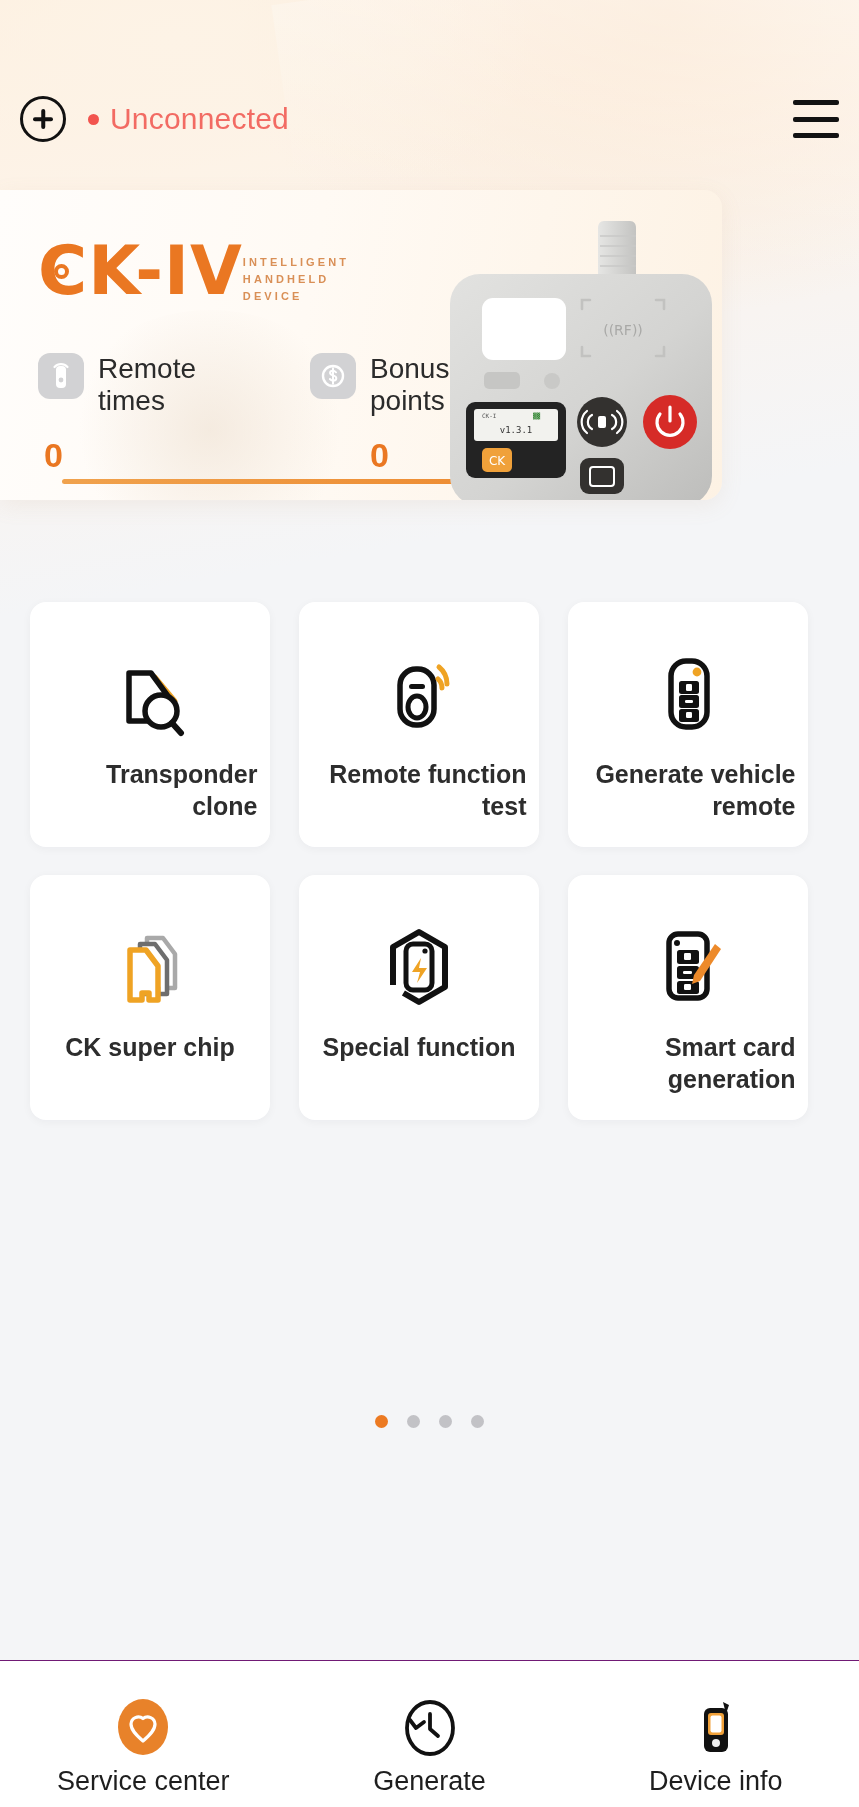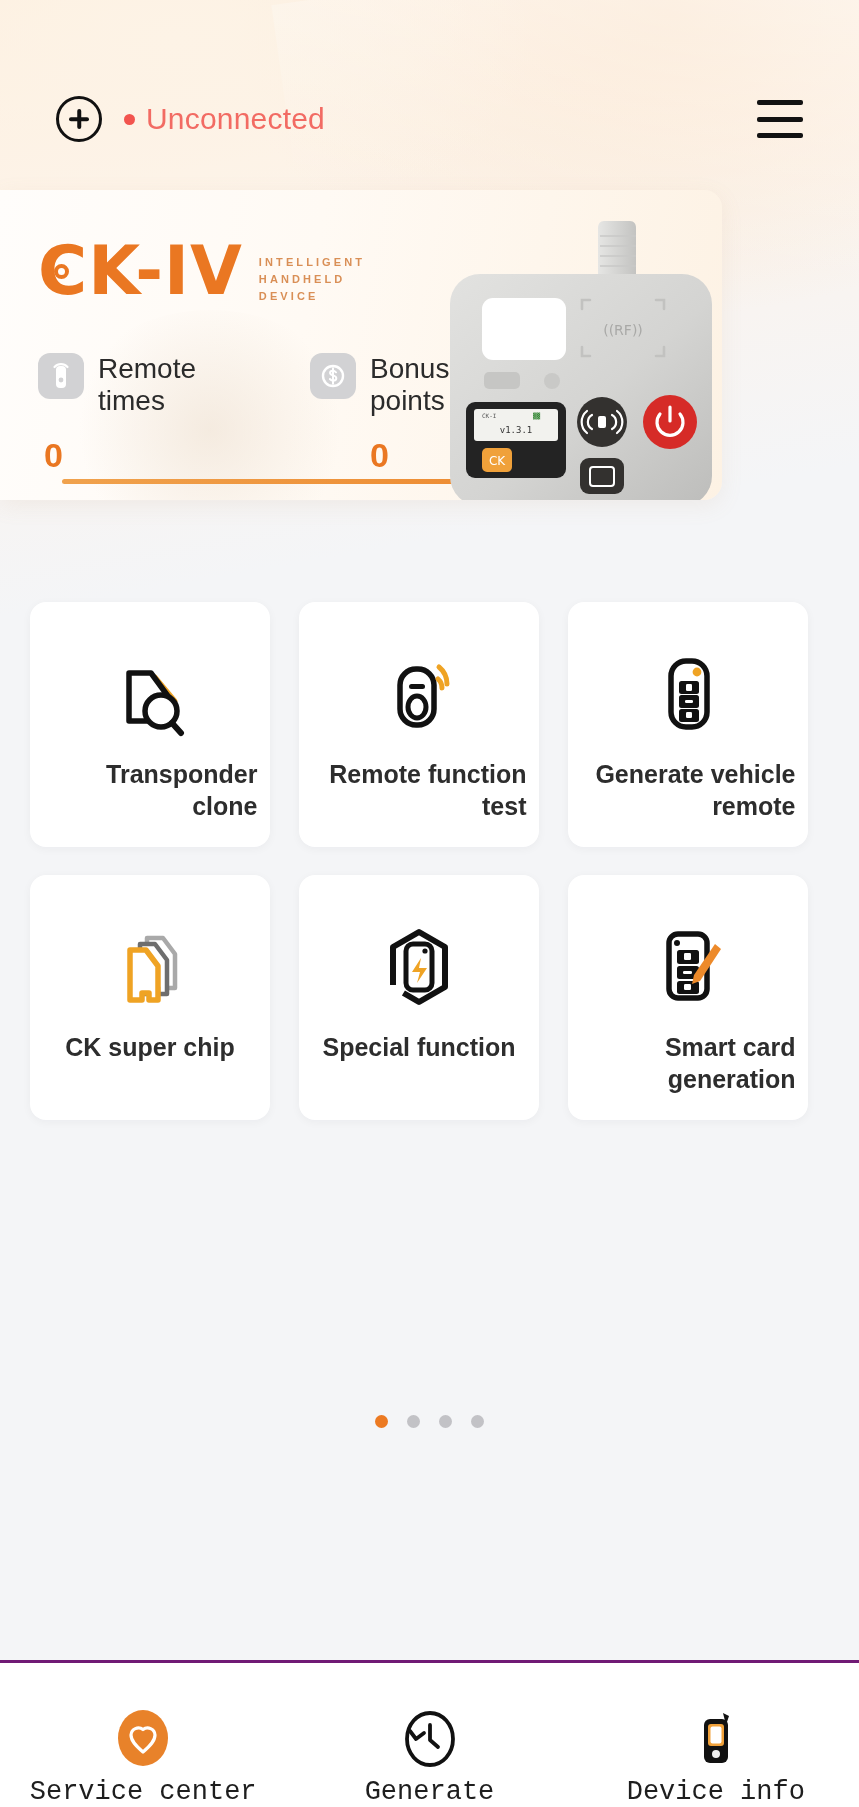--- a/index.html
+++ b/index.html
@@ -28,21 +28,21 @@
     content:"";
     position:absolute; top:-40px; right:-60px;
     width:620px; height:440px;
     background:linear-gradient(200deg, rgba(255,255,255,.55), rgba(255,255,255,0) 60%);
     transform:rotate(-8deg);
   }
 
   
   .header {
     position:absolute; top:88px; left:0; right:0; height:62px;
-    display:flex; align-items:center; padding:0 56px;
+    display:flex; align-items:center; padding:0 20px;
     z-index:5;
   }
   .plus-btn {
     width:46px; height:46px; border-radius:50%;
     border:3px solid #111; position:relative; flex:none;
     background:transparent;
   }
   .plus-btn::before, .plus-btn::after{
     content:""; position:absolute; background:#111; border-radius:2px;
   }
@@ -76,21 +76,21 @@
   .logo-text{
     font-size:67px; font-weight:700; color:#ea7722;
     letter-spacing:1px; line-height:1; font-family:"DejaVu Sans", sans-serif;
   }
   .logo-c-o{
     position:absolute; left:16px; top:26px;
     width:15px; height:15px; border-radius:50%;
     border:4px solid #ea7722;
   }
   .logo-tag{
-    margin-left:16px; margin-top:16px;
+    margin-top:16px;
     font-size:11px; color:#d98f56; letter-spacing:3.1px;
     line-height:1.55; font-weight:600;
   }
 
   
   .stats{ display:flex; margin-top:48px; }
   .stat{ display:flex; flex-direction:column; }
   .stat:nth-child(2){ margin-left:62px; }
   .stat-head{ display:flex; align-items:flex-start; }
   .stat-ico{
@@ -136,22 +136,22 @@
   .dots{
     position:absolute; top:1415px; left:0; right:0;
     display:flex; justify-content:center; gap:19px; z-index:3;
   }
   .dot{ width:13px; height:13px; border-radius:50%; background:#c2c2c6; }
   .dot.active{ background:#ec7a22; }
 
   
   .tabbar{
     position:absolute; left:0; right:0; bottom:0; height:147px;
-    background:#fff; display:flex; align-items:flex-end;
-    padding-top:22px; border-top:3px solid #701a75; z-index:6;font-family:Liberation Mono, monospace;
+    background:#fff; display:flex; align-items:center;
+    padding-top:22px; border-top:1px solid #701a75; z-index:6;
   }
   .tab{ flex:1; display:flex; flex-direction:column; align-items:center; }
   .tab-ico{ height:66px; display:flex; align-items:center; justify-content:center; }
   .tab-label{ font-size:27px; color:#1e1e1e; margin-top:6px; }
 </style>
 </head>
 <body>
 
 <div class="phone">
 

